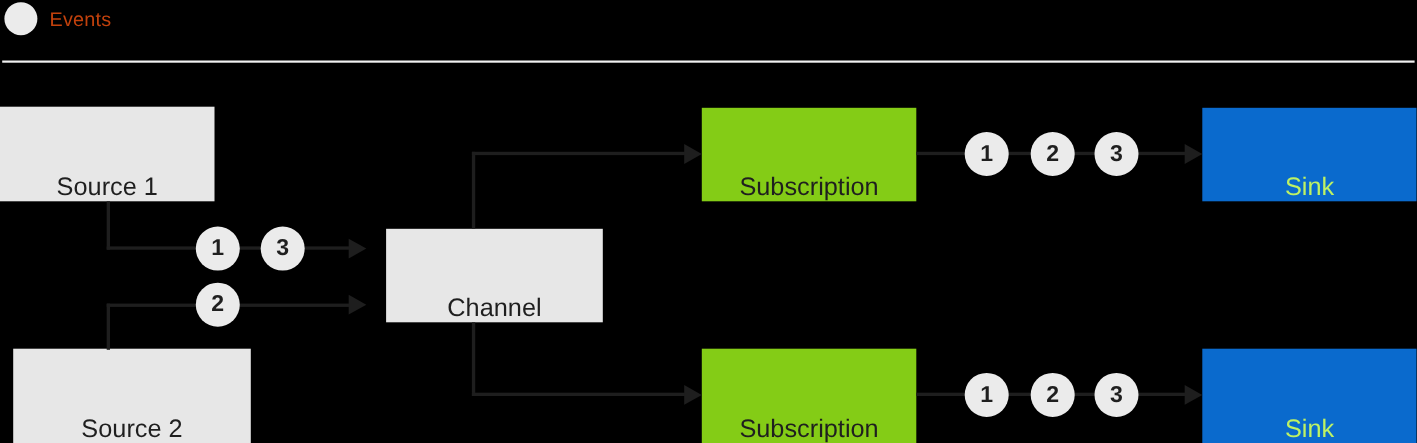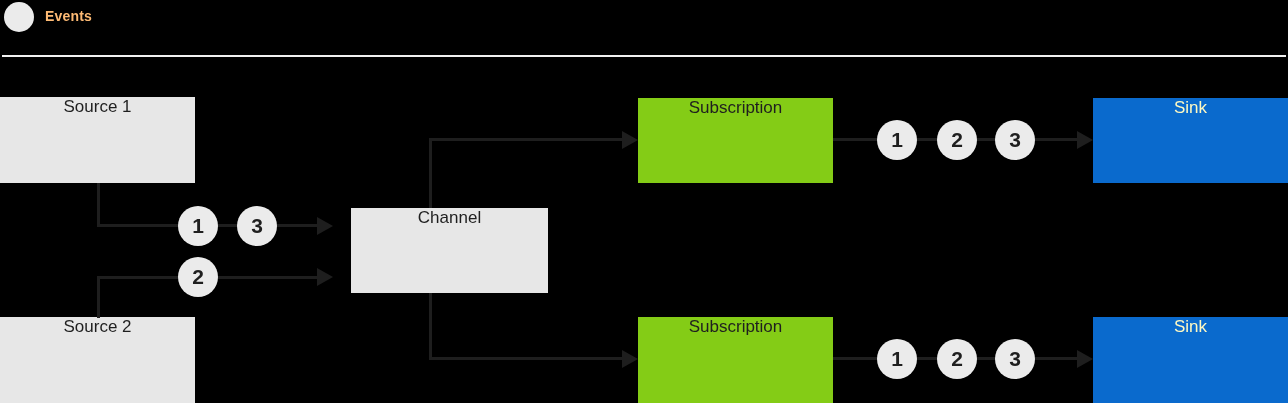--- a/index.html
+++ b/index.html
@@ -11,35 +11,35 @@
     overflow: hidden;
     font-family: "Liberation Sans", sans-serif;
   }
   .legend-swatch {
     position: absolute; left: 4px; top: 2px;
     width: 30px; height: 30px; border-radius: 50%;
     background: #ebebeb;
   }
   .legend-label {
     position: absolute; left: 45px; top: 8px;
-    font-size: 14px; font-weight: 700; color: #fdba74;
+    font-size: 18px; font-weight: 400; color: #c2410c;
     letter-spacing: 0.2px;
   }
   .divider {
     position: absolute; left: 2px; top: 55px;
     width: 1284px; height: 2px; background: #f1f1f1;
   }
   .box {
     position: absolute;
-    display: flex; align-items: flex-start; justify-content: center;
-    font-size: 17px; color: #1f1f1f;
+    display: flex; align-items: flex-end; justify-content: center;
+    font-size: 23px; color: #1f1f1f;
   }
   .box.gray      { background: #e7e7e7; }
   .box.lightblue { background: #84cc16; }
-  .box.blue      { background: #0a6acd; color: #fef9c3; }
+  .box.blue      { background: #0a6acd; color: #bef264; }
   .hline { position: absolute; height: 3px; background: #1e1e1e; }
   .vline { position: absolute; width: 3px;  background: #1e1e1e; }
   .arrow {
     position: absolute; width: 0; height: 0;
     border-top: 9px solid transparent;
     border-bottom: 9px solid transparent;
     border-left: 16px solid #1e1e1e;
   }
   .event {
     position: absolute; width: 40px; height: 40px; border-radius: 50%;
@@ -54,21 +54,21 @@
 <div class="canvas">
 
   <span class="legend-swatch"></span>
   <span class="legend-label">Events</span>
   <div class="divider"></div>
 
   <div class="box gray" style="left:0; top:97px; width:195px; height:86px;">
     <span>Source 1</span>
   </div>
 
-  <div class="box gray" style="left:0; top:317px; width:195px; height:86px;">
+  <div class="box gray" style="left:12px; top:317px; width:216px; height:86px;">
     <span>Source 2</span>
   </div>
 
   <div class="box gray" style="left:351px; top:208px; width:197px; height:85px;">
     <span>Channel</span>
   </div>
 
   <div class="box lightblue" style="left:638px; top:98px; width:195px; height:85px;">
     <span>Subscription</span>
   </div>

